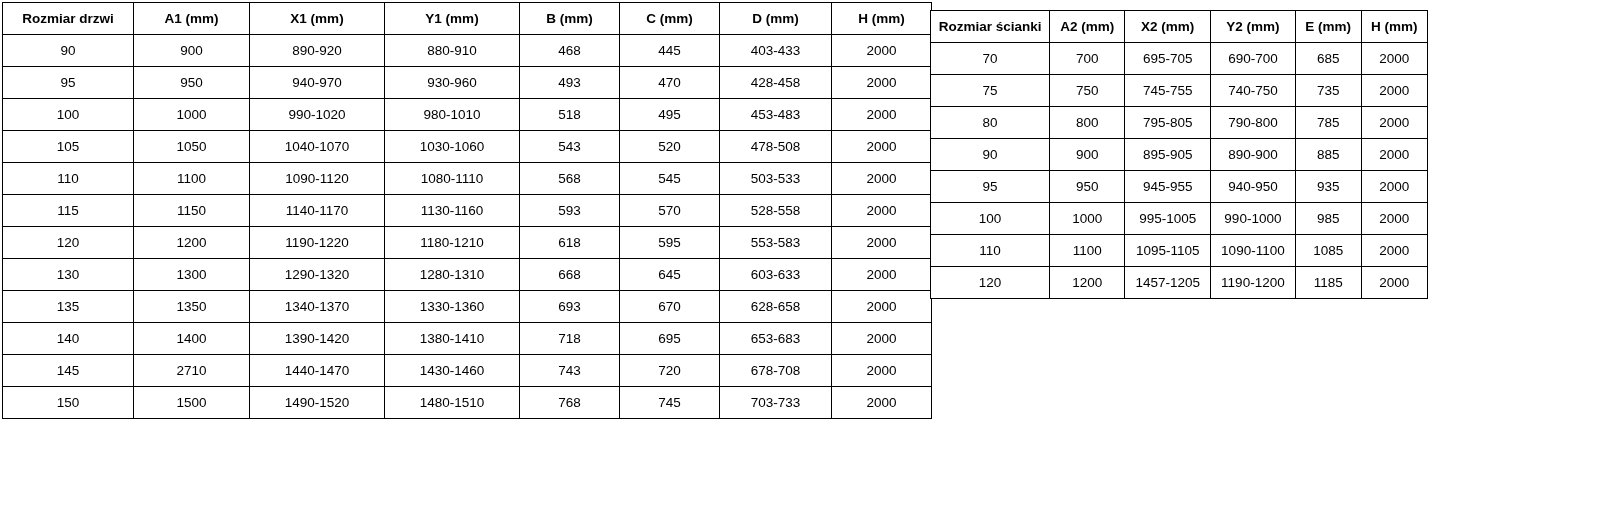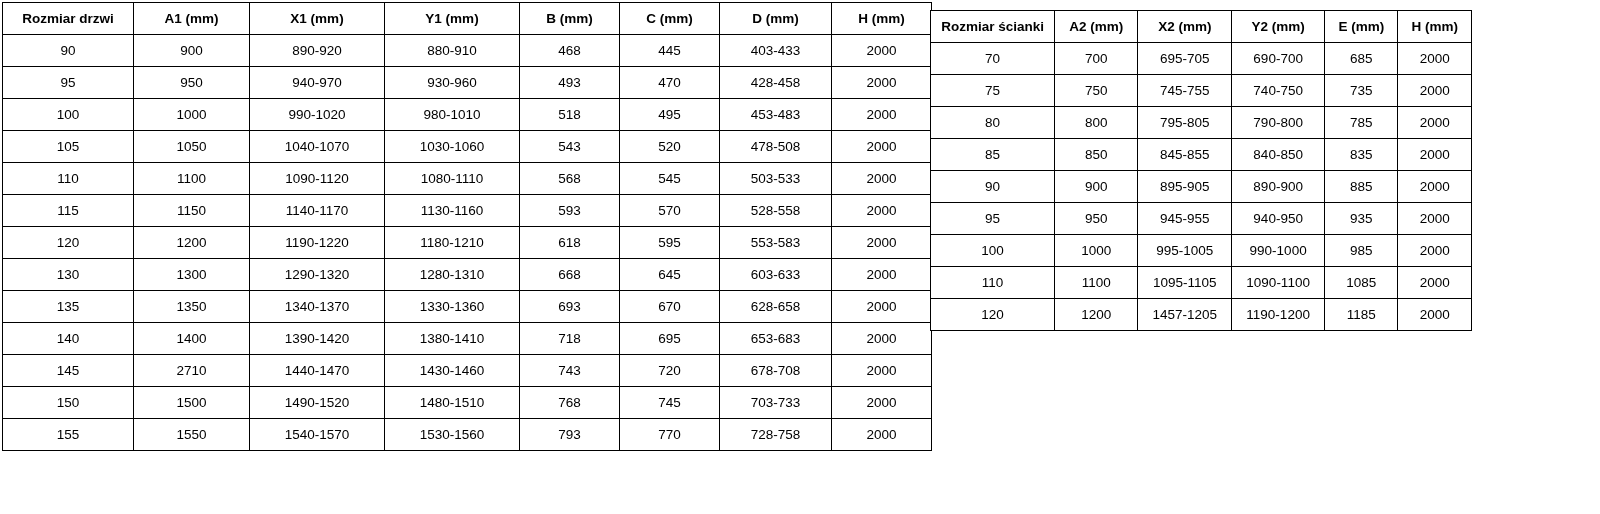--- a/index.html
+++ b/index.html
@@ -11,21 +11,20 @@
     width: 1600px;
     height: 514px;
     font-family: "Liberation Sans", sans-serif;
     color: #000000;
     overflow: hidden;
   }
   .page {
     position: relative;
     width: 1428px;
     height: 514px;
-    padding-left: 44px;
   }
   .table-wrap {
     position: absolute;
   }
   #doors-table-wrap {
     left: 2px;
     top: 2px;
   }
   #walls-table-wrap {
     left: 930px;
@@ -213,30 +212,20 @@
           <tr>
             <td>150</td>
             <td>1500</td>
             <td>1490-1520</td>
             <td>1480-1510</td>
             <td>768</td>
             <td>745</td>
             <td>703-733</td>
             <td>2000</td>
           </tr>
-          <tr>
-            <td>155</td>
-            <td>1550</td>
-            <td>1540-1570</td>
-            <td>1530-1560</td>
-            <td>793</td>
-            <td>770</td>
-            <td>728-758</td>
-            <td>2000</td>
-          </tr>
         </tbody>
     </table>
   </div>
 
   <div class="table-wrap" id="walls-table-wrap">
     <table class="spec" id="walls-table">
       <colgroup>
         <col class="c0">
           <col class="c1">
           <col class="c2">
@@ -273,28 +262,20 @@
           </tr>
           <tr>
             <td>80</td>
             <td>800</td>
             <td>795-805</td>
             <td>790-800</td>
             <td>785</td>
             <td>2000</td>
           </tr>
           <tr>
-            <td>85</td>
-            <td>850</td>
-            <td>845-855</td>
-            <td>840-850</td>
-            <td>835</td>
-            <td>2000</td>
-          </tr>
-          <tr>
             <td>90</td>
             <td>900</td>
             <td>895-905</td>
             <td>890-900</td>
             <td>885</td>
             <td>2000</td>
           </tr>
           <tr>
             <td>95</td>
             <td>950</td>

